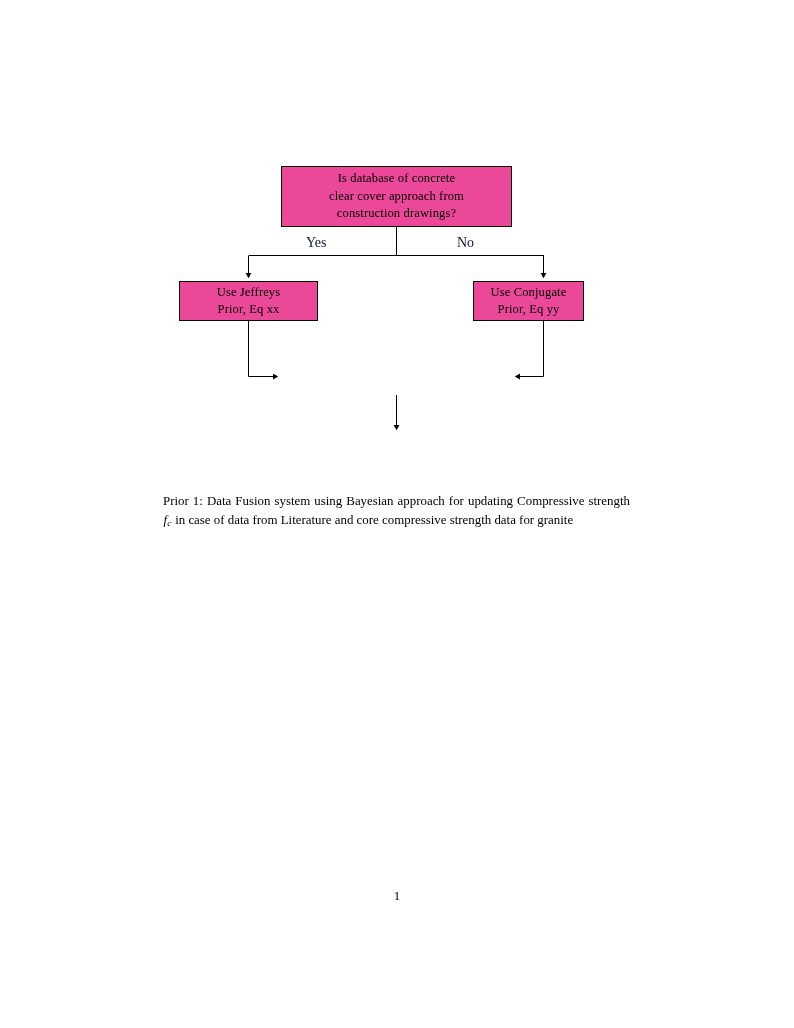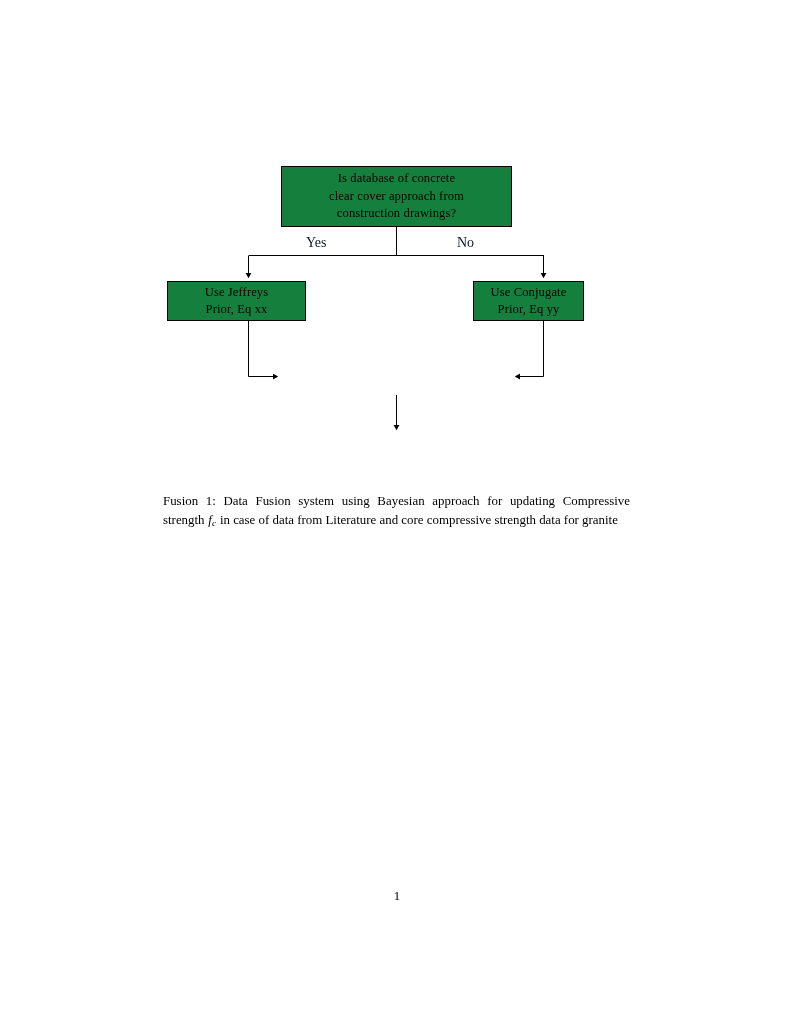--- a/index.html
+++ b/index.html
@@ -36,35 +36,35 @@
     left: 0;
     top: 0;
     width: 794px;
     height: 490px;
   }
 
   .node {
     position: absolute;
     box-sizing: border-box;
     border: 1px solid #000000;
-    background: #15803d;
+    background: #ec4899;
     display: flex;
     flex-direction: column;
     align-items: center;
     justify-content: center;
     text-align: center;
     font-size: 12.6px;
     line-height: 17.4px;
     letter-spacing: 0.1px;
     white-space: nowrap;
   }
   .node .ln { display: block; }
 
   #node-decision { left: 281px; top: 166px; width: 231px; height: 61px; }
-  #node-jeffreys  { left: 167px; top: 281px; width: 139px; height: 40px; }
+  #node-jeffreys  { left: 179px; top: 281px; width: 139px; height: 40px; }
   #node-conjugate { left: 473px; top: 281px; width: 111px; height: 40px; }
   #node-posterior { left: 281px; top: 357px; width: 231px; height: 38px; }
   #node-plot      { left: 281px; top: 433px; width: 231px; height: 38px; }
 
   .edge-label {
     position: absolute;
     font-size: 14px;
     line-height: 14px;
     color: #0f172a;
     white-space: nowrap;
@@ -156,17 +156,17 @@
 
     <div class="node" id="node-conjugate">
       <span class="ln">Use Conjugate</span>
       <span class="ln">Prior, Eq yy</span>
     </div>
 
 
 
   </div>
 
-  <div id="caption"><span>Fusion 1:</span><span> Data Fusion system using Bayesian approach for updating Compressive strength </span><span class="mathvar"><span>f</span><sub>c</sub></span><span> in case of data from Literature and core compressive strength data for granite</span></div>
+  <div id="caption"><span>Prior 1:</span><span> Data Fusion system using Bayesian approach for updating Compressive strength </span><span class="mathvar"><span>f</span><sub>c</sub></span><span> in case of data from Literature and core compressive strength data for granite</span></div>
 
   <div id="page-number">1</div>
 
 </div>
 
 </body></html>

